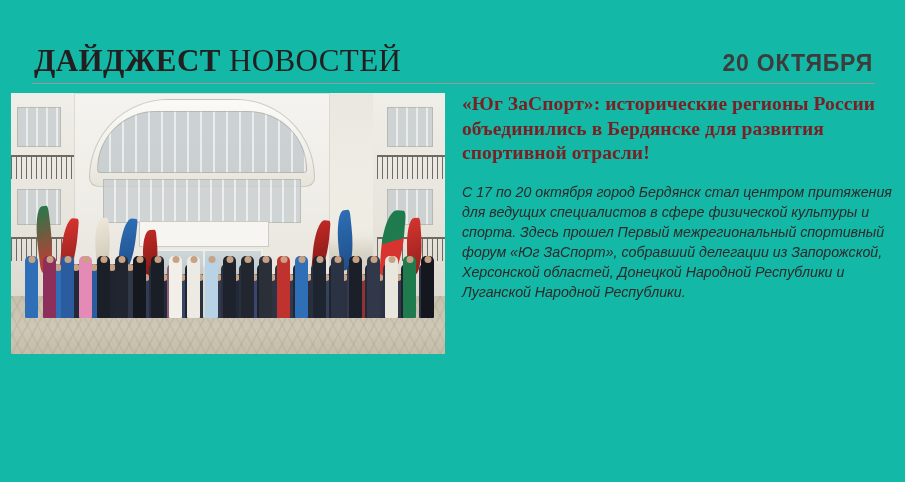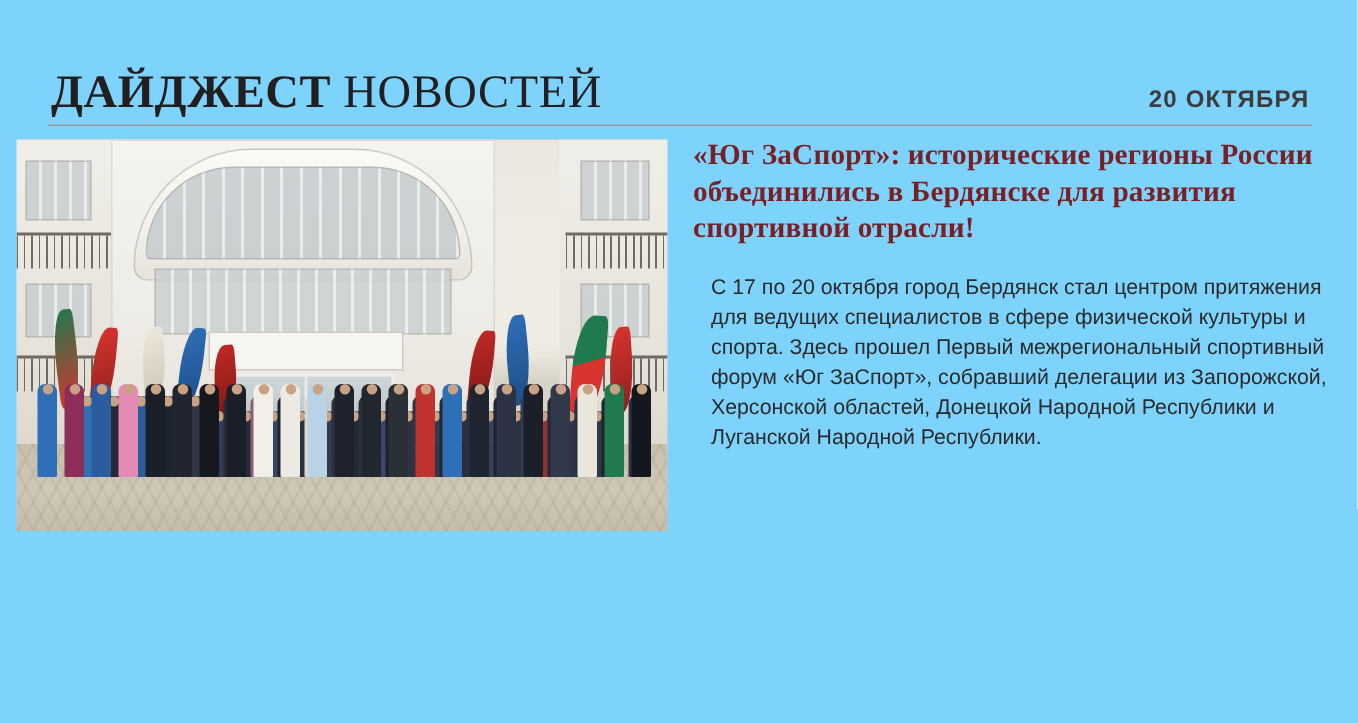--- a/index.html
+++ b/index.html
@@ -8,21 +8,21 @@
     padding: 0;
     background: #ffffff;
   }
   body {
     font-family: "Liberation Sans", sans-serif;
   }
   .page {
     position: relative;
     width: 905px;
     height: 482px;
-    background: #7dd3fc;
+    background: #14b8a6;
     overflow: hidden;
   }
 
   
   .masthead {
     position: absolute;
     left: 0;
     top: 34px;
     width: 905px;
     height: 42px;
@@ -42,21 +42,21 @@
   }
   .masthead-title .strong {
     font-weight: bold;
   }
   .masthead-title .light {
     font-weight: normal;
   }
   .masthead-date {
     font-family: "Liberation Sans", "DejaVu Sans", sans-serif;
     font-weight: bold;
-    font-size: 16px;
+    font-size: 23px;
     line-height: 1;
     color: #3c3c3c;
     letter-spacing: 0.8px;
     white-space: nowrap;
     padding-bottom: 1px;
   }
   .masthead-rule {
     position: absolute;
     left: 32px;
     top: 83px;
@@ -248,21 +248,22 @@
     line-height: 1.26;
     color: #7a1f24;
     margin: 0 0 16px 0;
     letter-spacing: 0.1px;
   }
   .article-body {
     font-family: "Liberation Sans", "DejaVu Sans", sans-serif;
     font-size: 14.2px;
     line-height: 1.42;
     color: #2a2a2a;
-    margin: 12px;
+    margin: 0;
+    font-style: italic;
   }
   .article-body p { margin: 0; }
 </style>
 </head>
 <body>
 
 <div class="page">
 
   <div class="masthead">
     <div class="masthead-title">

